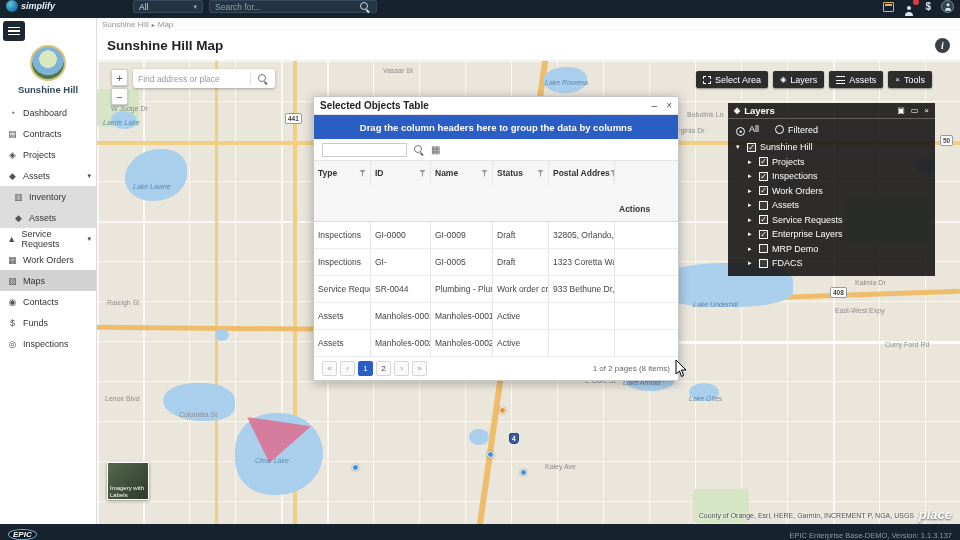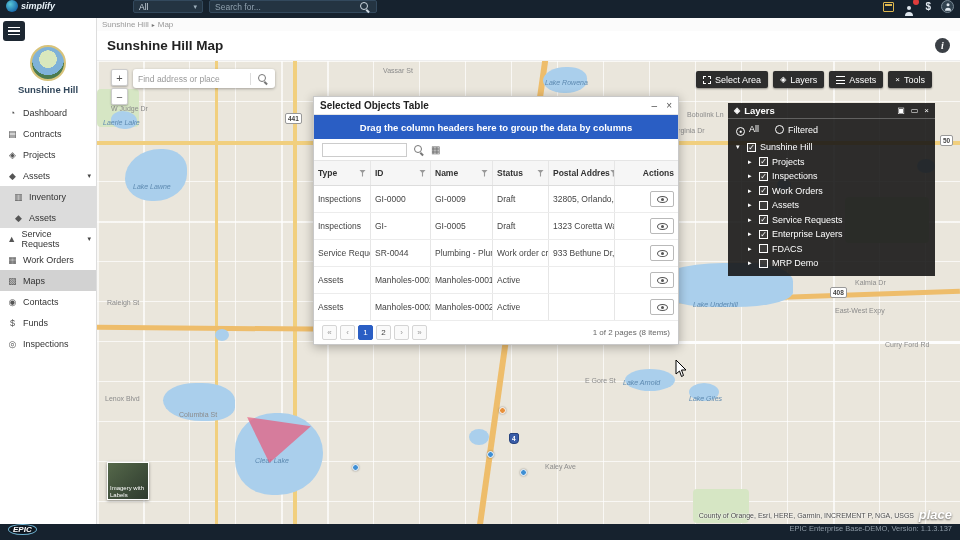--- a/index.html
+++ b/index.html
@@ -95,21 +95,21 @@
   .sot-head { height:18px; display:flex; align-items:center; padding:0 6px; font-size:10px; font-weight:bold; color:#222; border-bottom:1px solid #e5e5e5; }
   .win-btns { margin-left:auto; display:flex; gap:9px; color:#555; font-size:10px; font-weight:normal; }
   .sot-banner { height:24px; background:#2a5ec4; color:#fff; display:flex; align-items:center; justify-content:center; font-weight:bold; font-size:9.5px; }
   .sot-toolbar { height:22px; display:flex; align-items:center; gap:7px; padding:0 8px; border-bottom:1px solid #e5e5e5; }
   .sot-toolbar input { width:85px; height:14px; border:1px solid #ccc; font-size:8.5px; padding:0 3px; outline:none; }
   .sot-toolbar .mag { color:#777; }
   .colchooser { font-size:10px; color:#666; font-style:normal; }
   .grid-hd { display:flex; background:#f6f6f6; border-bottom:1px solid #ddd; font-weight:bold; color:#333; }
   .gc { padding:0 4px; display:flex; align-items:center; border-right:1px solid #e6e6e6; overflow:hidden; white-space:nowrap; }
   .grid-hd .gc { height:24px; }
-  .c1{width:57px;} .c2{width:60px;} .c3{width:62px;} .c4{width:56px;align-items:center;} .c5{width:66px;} .c6{width:63px; border-right:none; justify-content:flex-end;}
+  .c1{width:57px;} .c2{width:60px;} .c3{width:62px;} .c4{width:56px;align-items:center;} .c5{width:66px;} .c6{width:63px; border-right:none; justify-content:flex-start;margin-top:36px;}
   .funnel { margin-left:auto; width:7px; height:7px; background:#9a9a9a; clip-path:polygon(0 0,100% 0,58% 45%,58% 100%,42% 100%,42% 45%); flex:0 0 auto; }
   .grow { display:flex; height:27px; border-bottom:1px solid #ececec; color:#444; }
   .grow .gc { text-overflow:ellipsis; }
   .eye-btn { width:24px; height:16px; border:1px solid #b9b9b9; border-radius:2px; background:#fff; display:flex; align-items:center; justify-content:center; cursor:pointer; }
   .eye { display:inline-block; width:11px; height:7px; border:1px solid #555; border-radius:50%; position:relative; }
   .eye::after { content:""; position:absolute; left:3px; top:1.5px; width:3px; height:3px; border-radius:50%; background:#555; }
   .sot-pager { height:23px; display:flex; align-items:center; gap:3px; padding:0 8px; }
   .pbtn { min-width:15px; height:15px; border:1px solid #d5d5d5; border-radius:2px; background:#fafafa; color:#999; font-size:8px; display:flex; align-items:center; justify-content:center; padding:0 2px; }
   .pbtn.num { color:#444; }
   .pbtn.cur { background:#2a5ec4; border-color:#2a5ec4; color:#fff; }
@@ -120,21 +120,21 @@
   .lp-head { height:16px; display:flex; align-items:center; gap:4px; padding:0 6px; font-size:9.5px; font-weight:bold; border-bottom:1px solid rgba(255,255,255,.25); }
   .lp-tools { margin-left:auto; display:flex; gap:6px; font-size:8px; font-weight:normal; }
   .lp-radios { display:flex; align-items:center; gap:16px; padding:5px 8px 4px; }
   .radio { display:inline-block; width:9px; height:9px; border:1px solid #fff; border-radius:50%; font-size:5px; line-height:7px; text-align:center; margin-right:4px; vertical-align:-1px; }
   .lrow { display:flex; align-items:center; gap:4px; height:14.5px; padding-left:8px; }
   .lrow.child { padding-left:20px; }
   .arrow { width:7px; font-size:7px; color:#fff; }
   .cb { display:inline-block; width:9px; height:9px; border:1px solid #fff; font-size:8px; line-height:8px; text-align:center; background:rgba(255,255,255,.08); }
 
   
-  #footer { height:16px; flex:0 0 16px; background:#16222e; display:flex; align-items:flex-start; gap:7px; padding:0 8px; color:#8d9aa6; font-size:7.5px; }
+  #footer { height:16px; flex:0 0 16px; background:#16222e; display:flex; align-items:flex-end; gap:7px; padding:0 8px; color:#8d9aa6; font-size:7.5px; }
   .epic-logo { color:#fff; font-weight:bold; font-style:italic; font-size:8px; border:1px solid #6fb3d2; border-radius:50%; padding:0 4px; background:#0e1720; }
   .footer-version { margin-left:auto; }
 </style>
 </head>
 <body>
 
 <div id="app">
 
   <header id="topbar">
     <div class="brand">
@@ -480,26 +480,26 @@
             <span>Service Requests</span>
           </div>
           <div class="lrow child">
             <span class="arrow">▸</span>
             <span class="cb">✓</span>
             <span>Enterprise Layers</span>
           </div>
           <div class="lrow child">
             <span class="arrow">▸</span>
             <span class="cb"></span>
+            <span>MRP Demo</span>
+          </div>
+          <div class="lrow child">
+            <span class="arrow">▸</span>
+            <span class="cb"></span>
             <span>FDACS</span>
-          </div>
-          <div class="lrow child">
-            <span class="arrow">▸</span>
-            <span class="cb"></span>
-            <span>MRP Demo</span>
           </div>
         </div>
 
         <div class="basemap">
             <span>Imagery with Labels</span>
           </div>
         <span class="attrib">County of Orange, Esri, HERE, Garmin, INCREMENT P, NGA, USGS</span>
         <span class="esri">place</span>
         <svg class="cursor" width="13" height="19" viewBox="0 0 13 19">
           <polygon points="1,1 1,15 4.5,12 6.5,17.5 8.5,16.5 6.5,11 11,11" fill="#fff" stroke="#000" stroke-width="1"></polygon>

